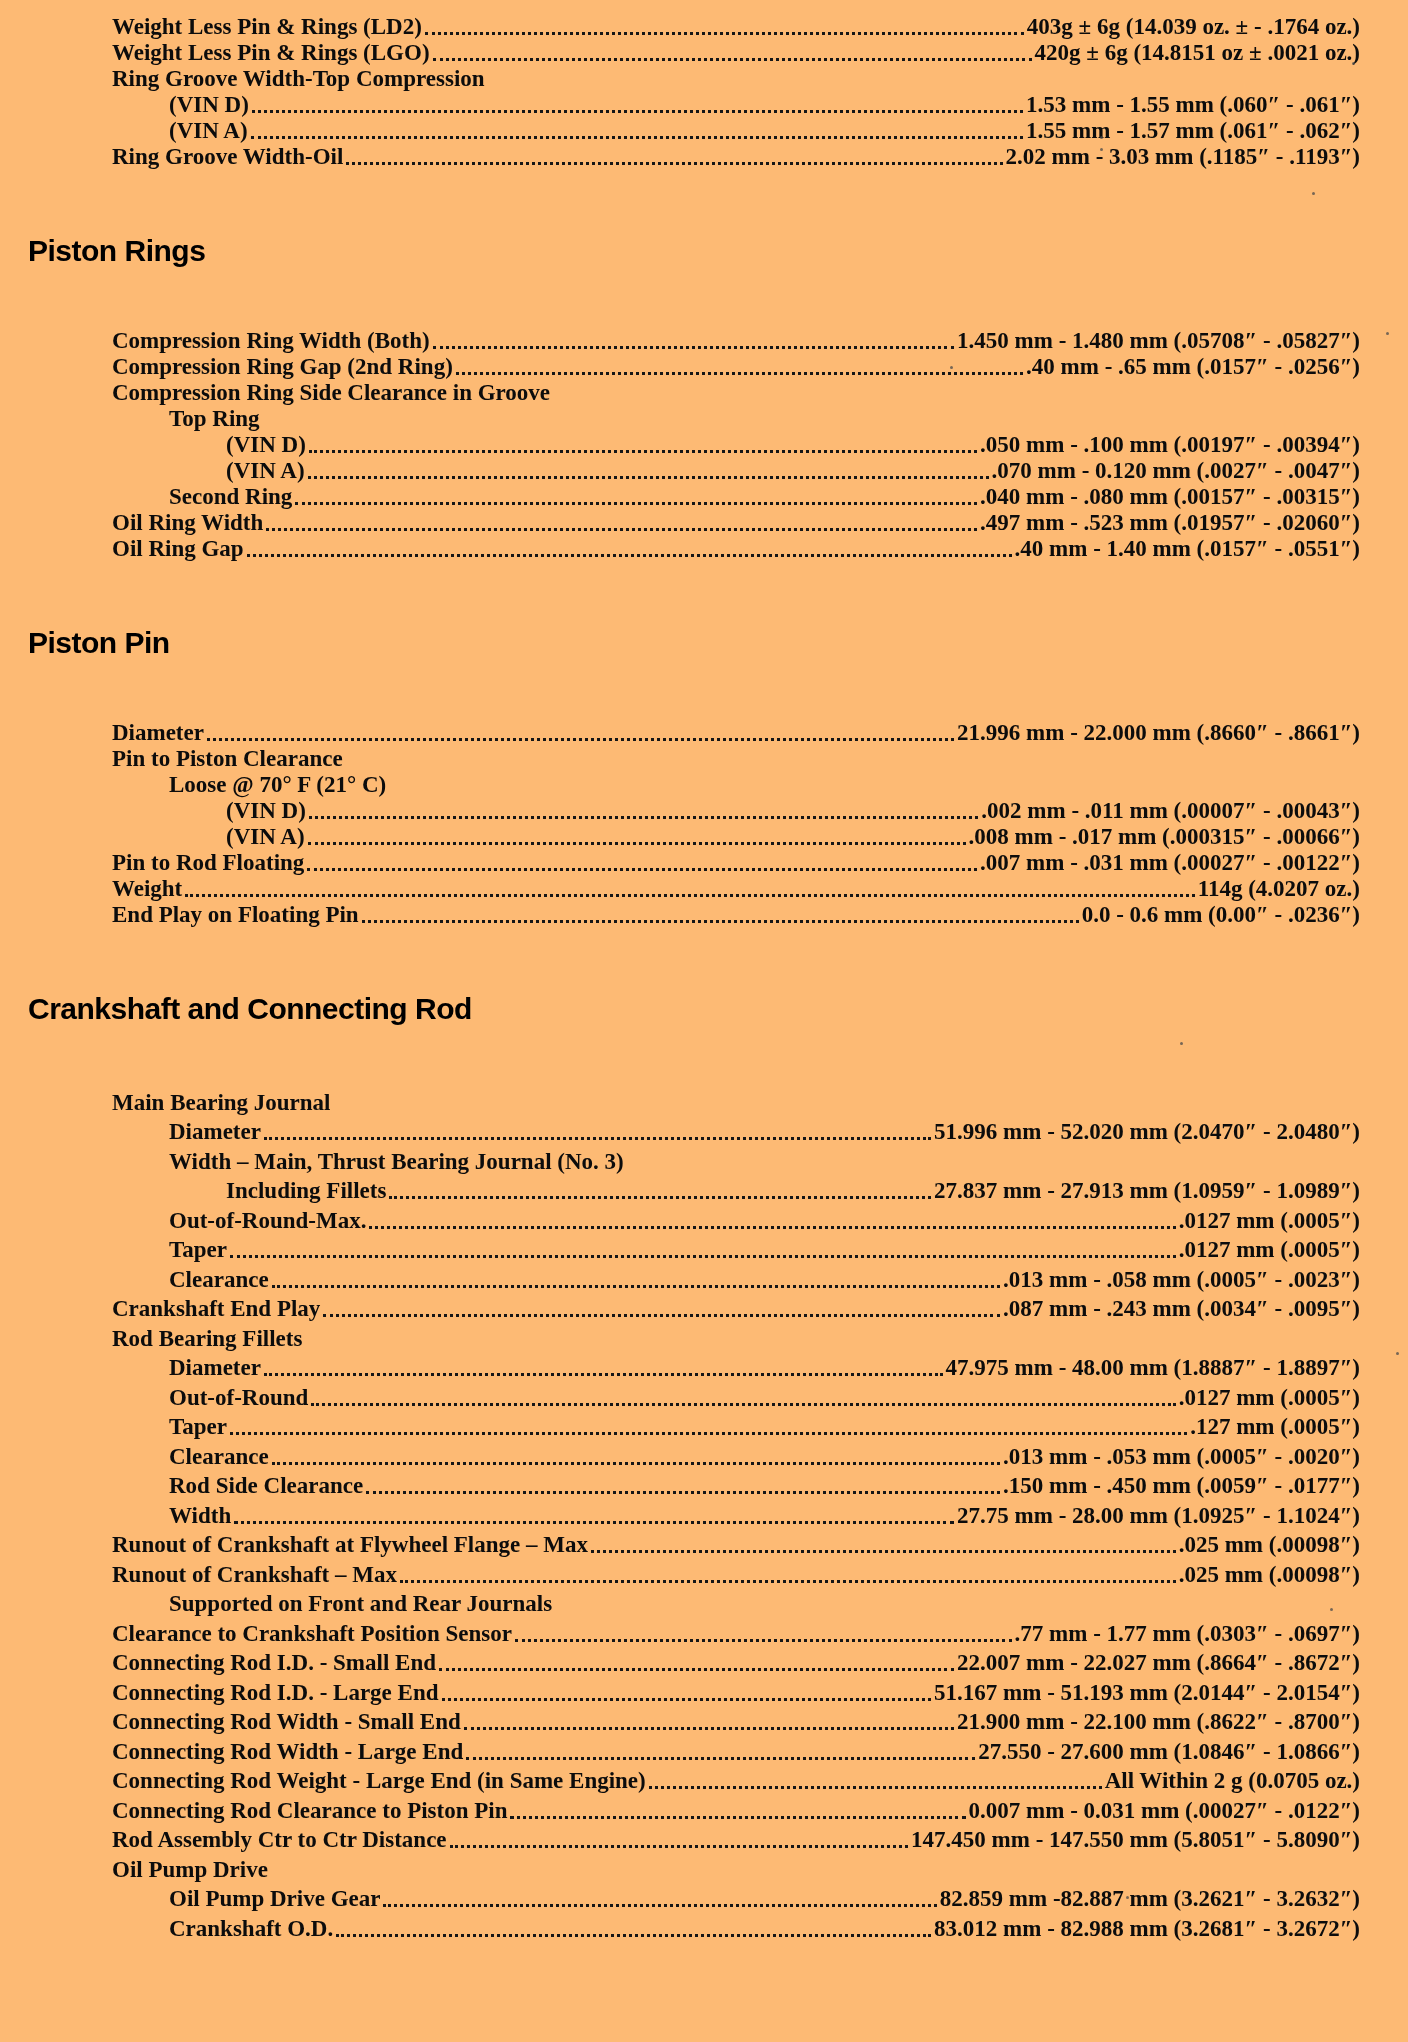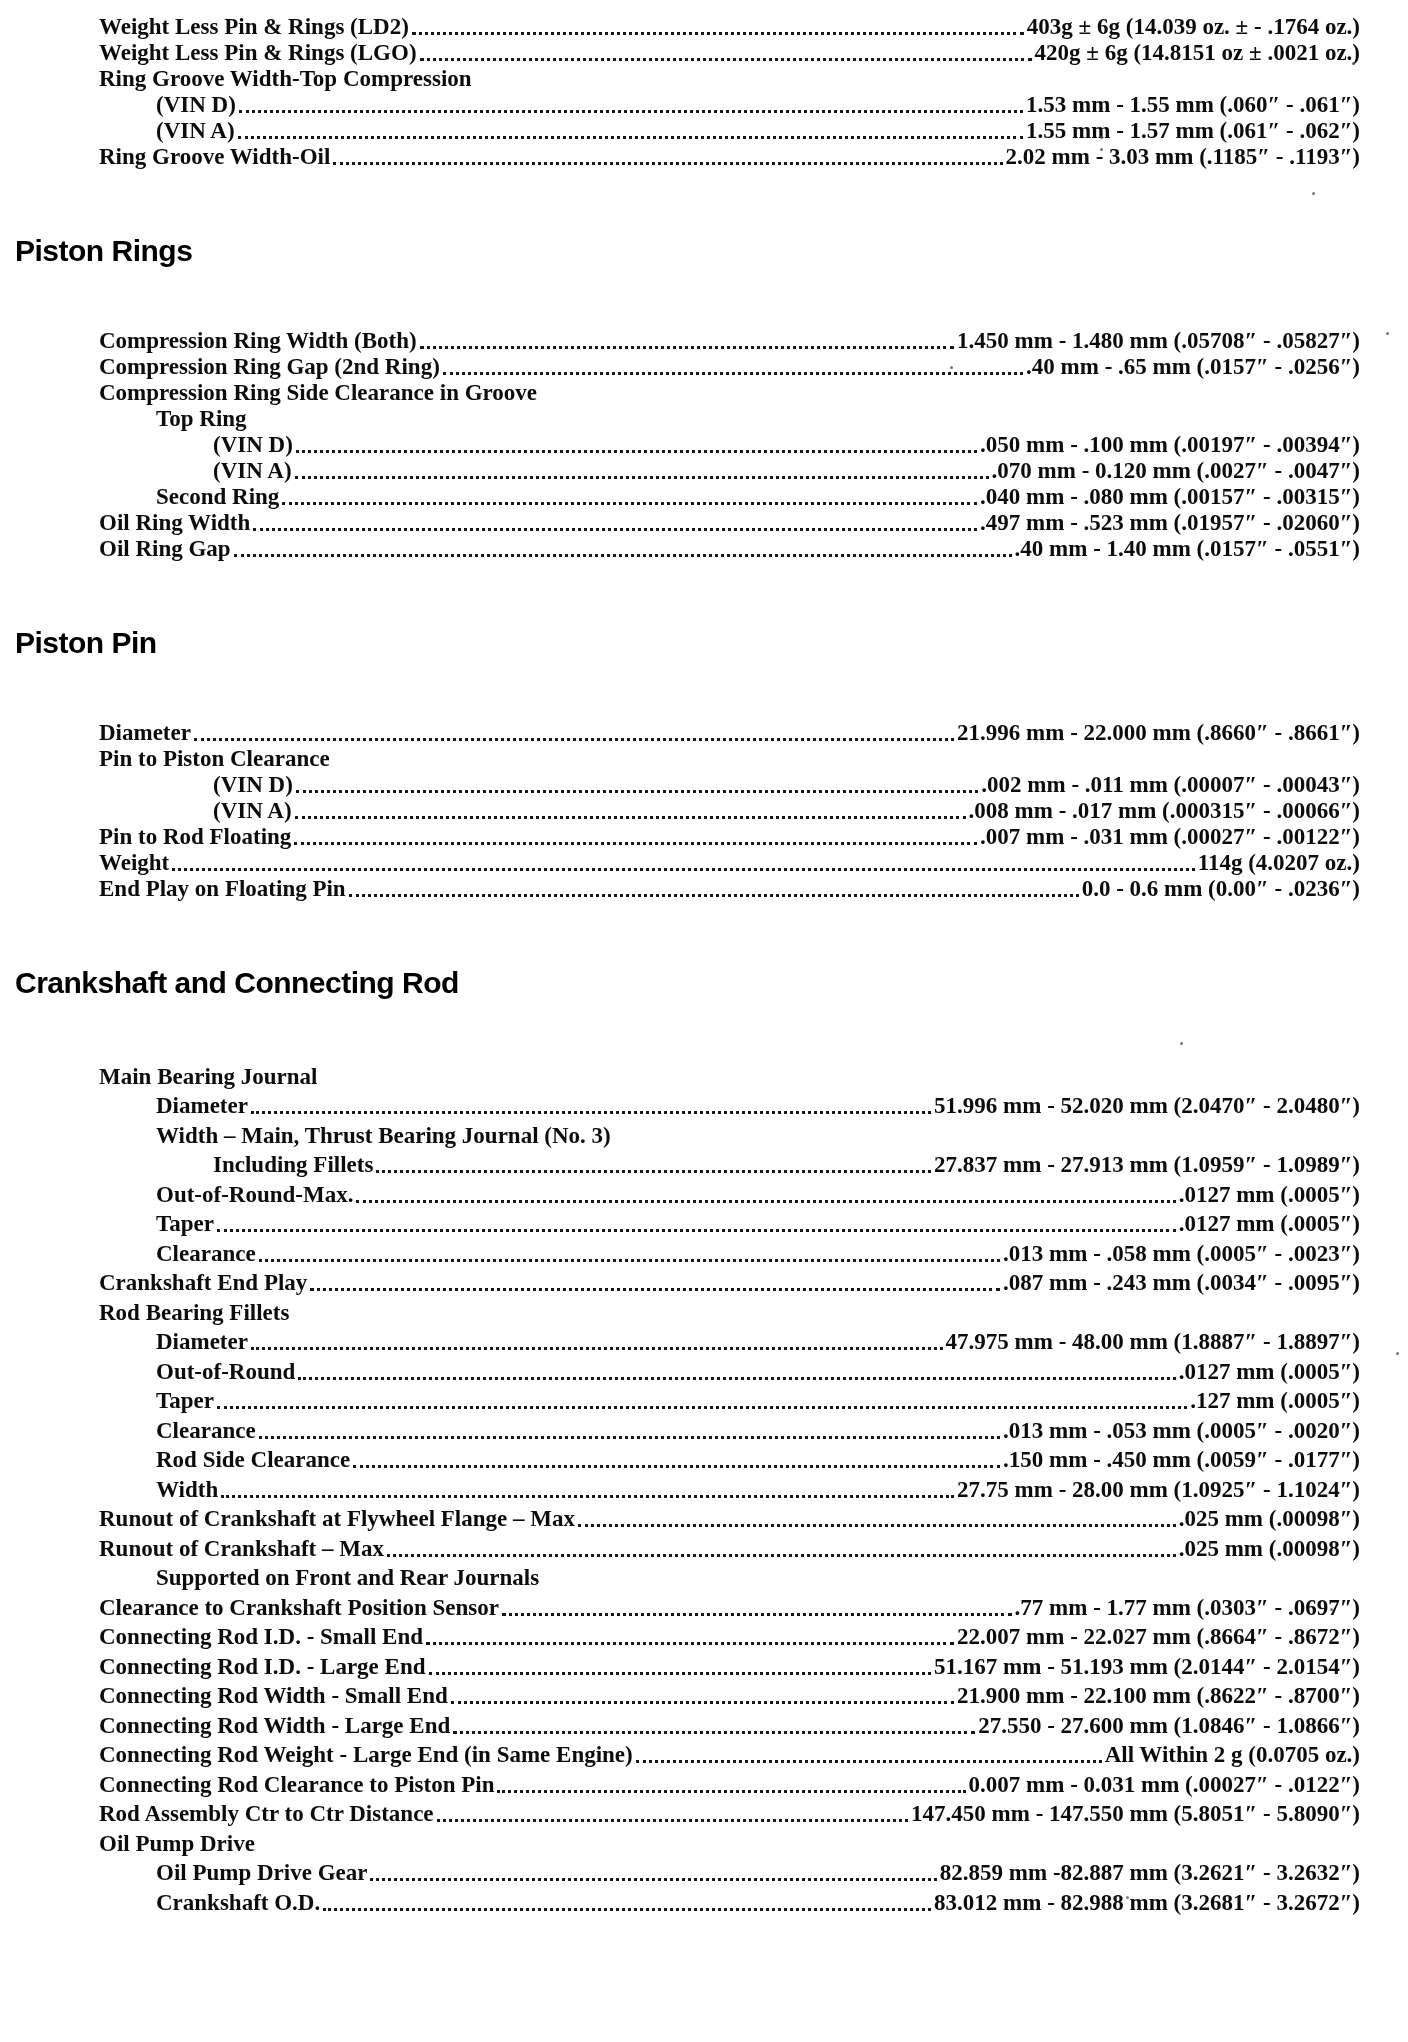--- a/index.html
+++ b/index.html
@@ -1,26 +1,26 @@
 <!DOCTYPE html>
 <html><head>
 <meta charset="utf-8">
 <style>
   html,body{margin:0;padding:0;background:#e8e8e4;}
   .page{
     position:relative;
     width:1408px;height:2042px;
     margin:0 auto;
-    background:#ffffff;
+    background:#fdba74;
     color:#0c0c0c;
     font-family:"Liberation Serif", serif;
     font-weight:700;
     font-size:23px;
     box-sizing:border-box;
-    padding:12px 48px 0 3px;
+    padding:12px 48px 0 16px;
     overflow:hidden;
   }
   .section-heading{
     font-family:"Liberation Sans", sans-serif;
     font-weight:700;
     font-size:30px;
     line-height:34px;
     letter-spacing:-0.5px;
     color:#000;
     margin:64px 0 60px 12px;
@@ -140,20 +140,24 @@
       <section class="section">
     <h2 class="section-heading">Piston Pin</h2>
     <div class="rows">
           <div class="row i0">
     <span class="label">Diameter</span>
     <span class="leader"></span>
     <span class="value">21.996 mm - 22.000 mm (.8660″ - .8661″)</span>
   </div>
           <div class="row i0">
     <span class="label">Pin to Piston Clearance</span>
+
+  </div>
+          <div class="row i1">
+    <span class="label">Loose @ 70° F (21° C)</span>
 
   </div>
           <div class="row i2">
     <span class="label">(VIN D)</span>
     <span class="leader"></span>
     <span class="value">.002 mm - .011 mm (.00007″ - .00043″)</span>
   </div>
           <div class="row i2">
     <span class="label">(VIN A)</span>
     <span class="leader"></span>

